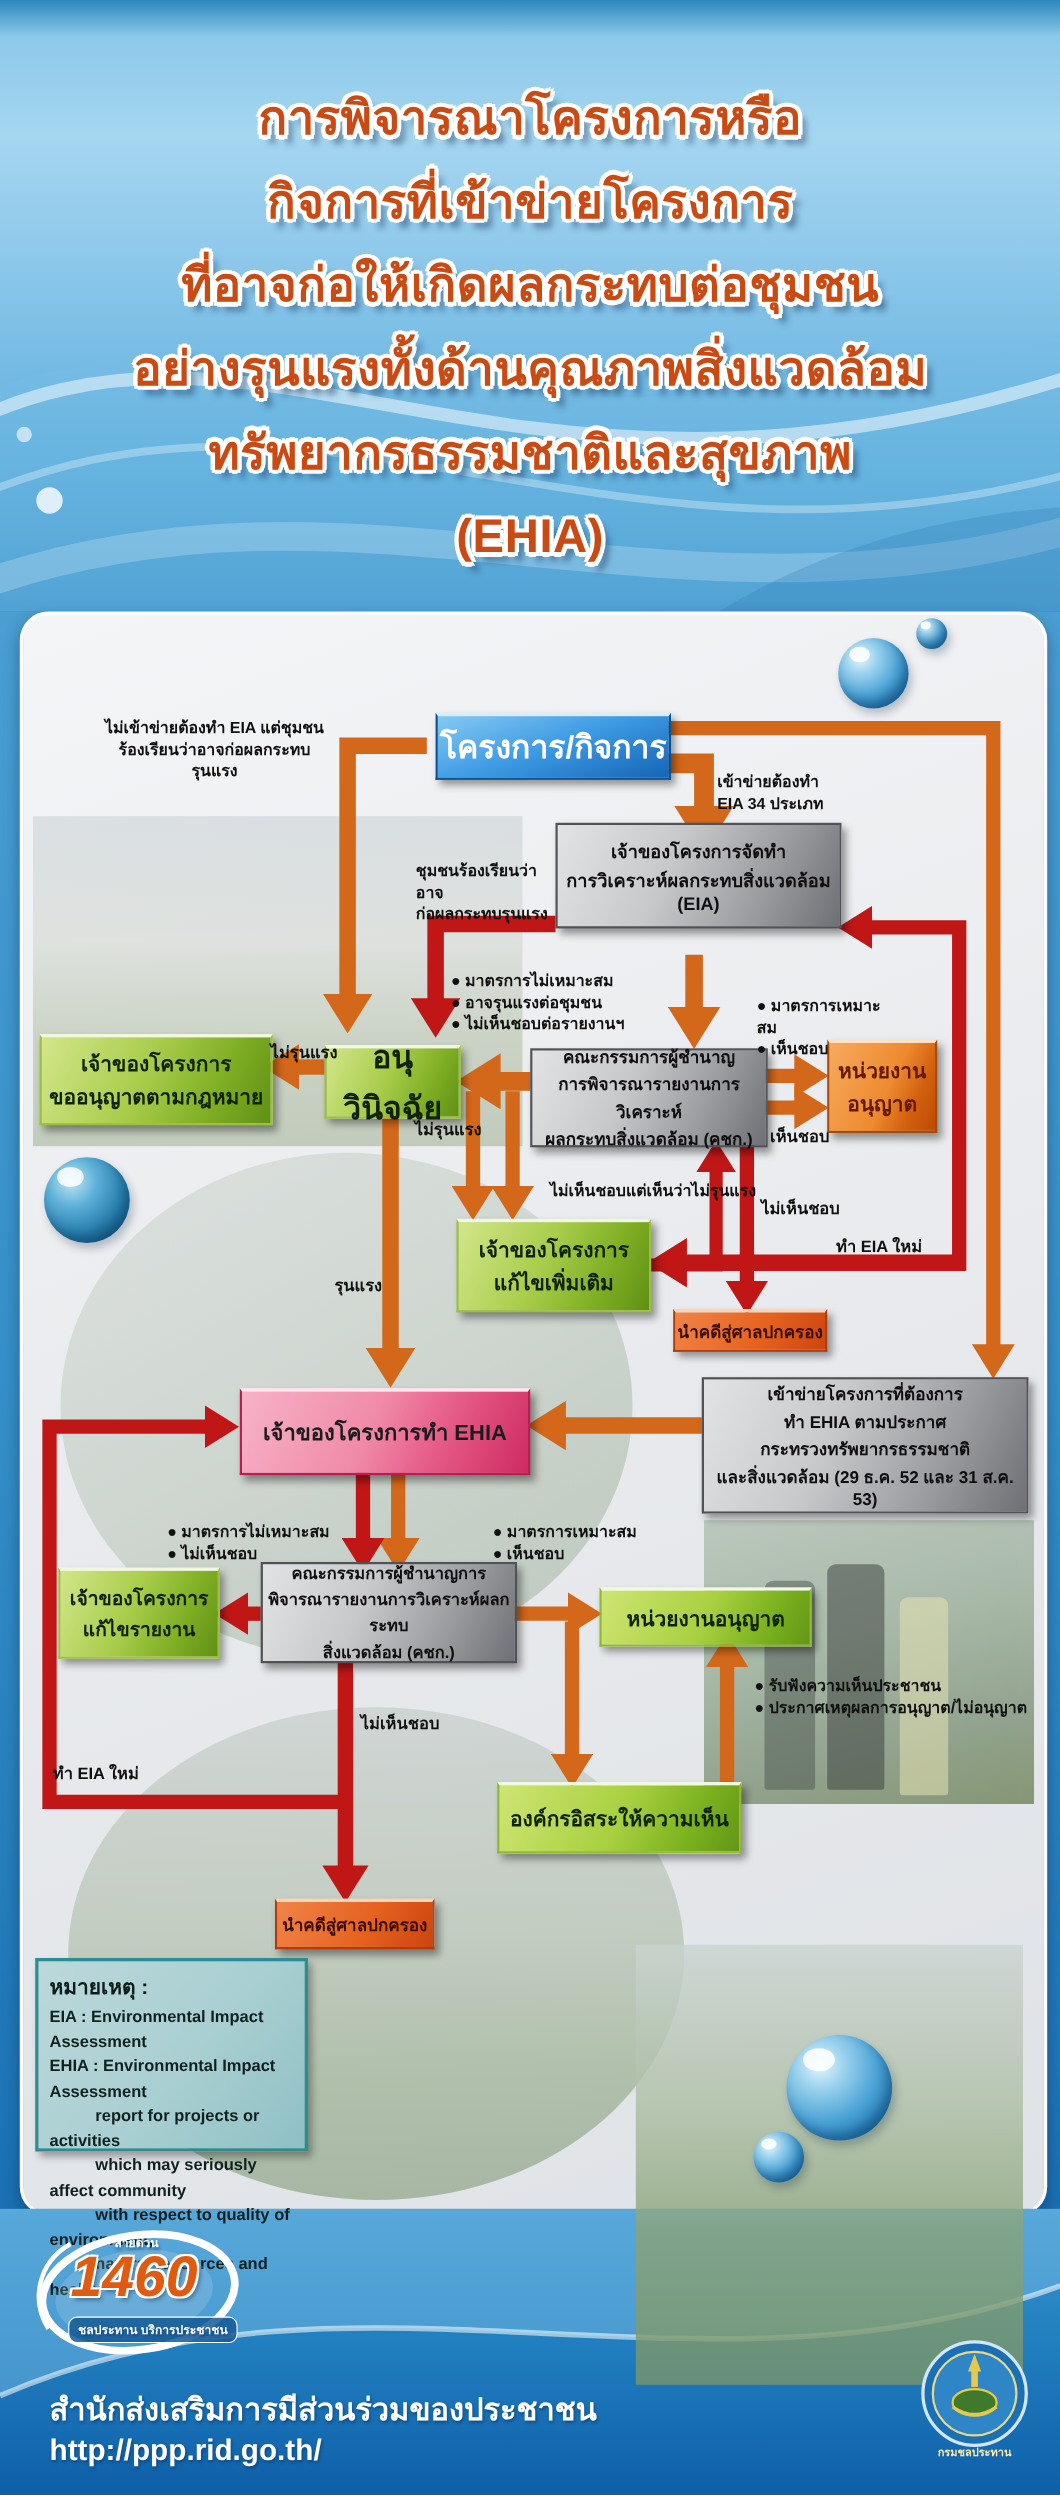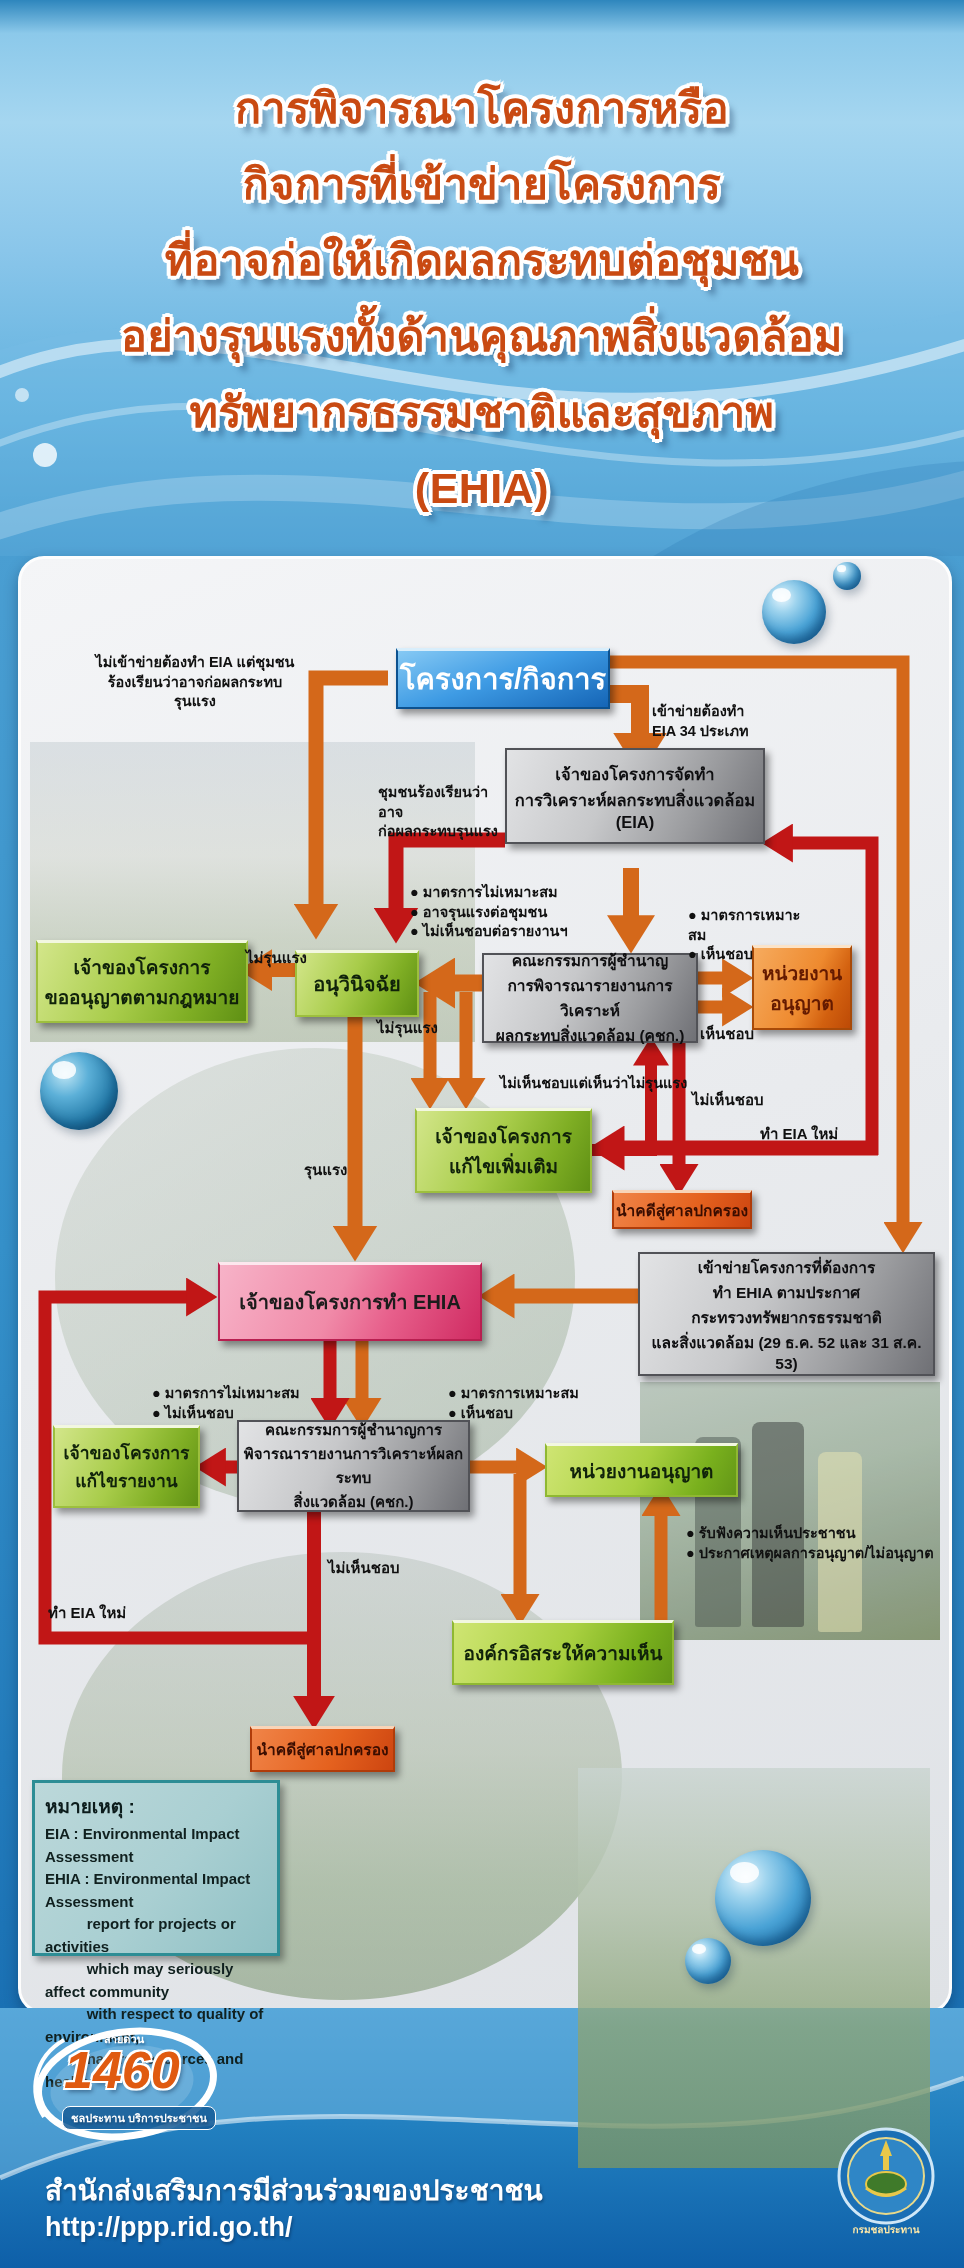--- a/index.html
+++ b/index.html
@@ -147,21 +147,21 @@
       <path d="M314 1638 H45 V1297 H190" stroke-width="13" marker-end="url(#mr)"></path>
     </g>
   </svg>
 
   <div class="box box-blue" style="left:396px;top:648px;width:210px;height:56px;">โครงการ/กิจการ</div>
   <div class="box box-gray" style="left:505px;top:748px;width:256px;height:92px;font-size:16.5px;">เจ้าของโครงการจัดทำ
 การวิเคราะห์ผลกระทบสิ่งแวดล้อม
 (EIA)</div>
   <div class="box box-green" style="left:36px;top:940px;width:208px;height:78px;font-size:19px;">เจ้าของโครงการ
 ขออนุญาตตามกฎหมาย</div>
-  <div class="box box-green" style="left:295px;top:950px;width:120px;height:62px;font-size:20px;">อนุวินิจฉัย</div>
+  <div class="box box-green" style="left:295px;top:950px;width:120px;height:62px;font-size:29px;">อนุวินิจฉัย</div>
   <div class="box box-gray" style="left:482px;top:953px;width:212px;height:86px;font-size:15.5px;">คณะกรรมการผู้ชำนาญ
 การพิจารณารายงานการวิเคราะห์
 ผลกระทบสิ่งแวดล้อม (คชก.)</div>
   <div class="box box-orange" style="left:752px;top:945px;width:96px;height:80px;font-size:19px;">หน่วยงาน
 อนุญาต</div>
   <div class="box box-green" style="left:415px;top:1108px;width:173px;height:80px;font-size:19px;">เจ้าของโครงการ
 แก้ไขเพิ่มเติม</div>
   <div class="box box-court" style="left:612px;top:1190px;width:136px;height:34px;font-size:15.5px;">นำคดีสู่ศาลปกครอง</div>
   <div class="box box-pink" style="left:218px;top:1262px;width:260px;height:74px;">เจ้าของโครงการทำ EHIA</div>
   <div class="box box-gray" style="left:638px;top:1252px;width:293px;height:120px;font-size:15.5px;">เข้าข่ายโครงการที่ต้องการ

